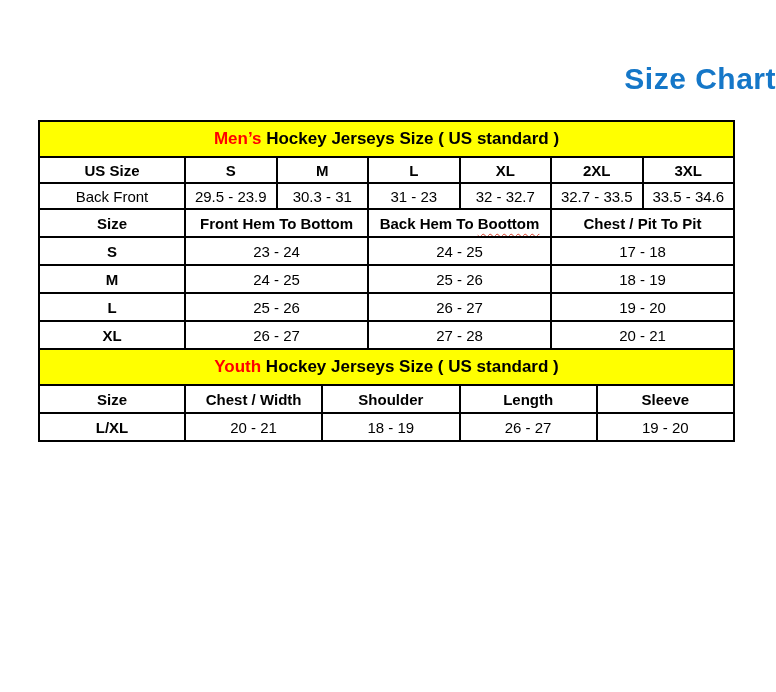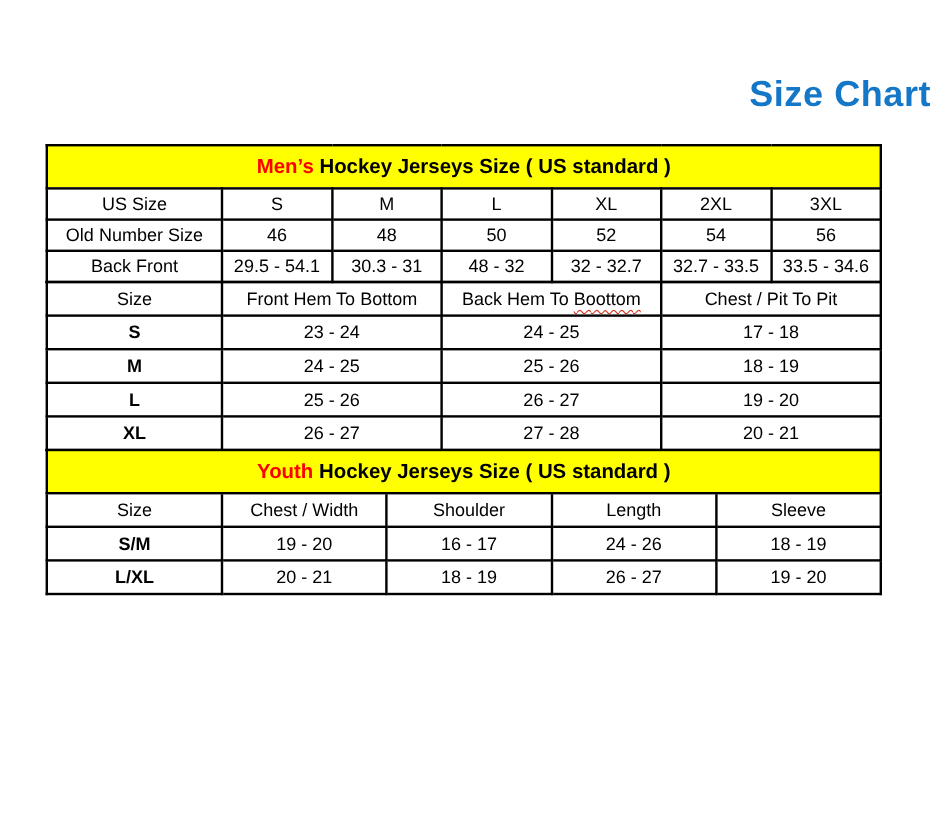--- a/index.html
+++ b/index.html
@@ -39,21 +39,21 @@
     padding: 1px 2px;
     overflow: hidden;
   }
   .banner-row td {
     background: var(--banner-yellow, #FFFF00);
     font-weight: bold;
     font-size: 17px;
     height: 36px;
   }
   .accent { color: var(--accent-red, #FF0000); }
-  .header-row th { font-weight: normal; text-align: center; }
+  .header-row th { font-weight: bold; text-align: center; }
   [data-name="mens-size-table"] th,
   [data-name="mens-size-table"] td.data-cell { height: 26px; }
   [data-name="womens-size-table"] th,
   [data-name="womens-size-table"] td.data-cell,
   [data-name="youth-size-table"] th,
   [data-name="youth-size-table"] td.data-cell { height: 28px; }
   [data-name="womens-size-table"] .row-label,
   [data-name="youth-size-table"] .row-label { font-weight: bold; }
   .squiggle {
     text-decoration: underline;
@@ -86,33 +86,24 @@
           <tr class="header-row" data-name="mens-header-row">
             <th data-name="mens-col-header">US Size</th>
             <th data-name="mens-col-header">S</th>
             <th data-name="mens-col-header">M</th>
             <th data-name="mens-col-header">L</th>
             <th data-name="mens-col-header">XL</th>
             <th data-name="mens-col-header">2XL</th>
             <th data-name="mens-col-header">3XL</th>
           </tr>
           <tr data-name="mens-table-row">
-            <td data-name="row-label-cell" class="row-label data-cell">Old Number Size</td>
-            <td data-name="value-cell" class="data-cell">46</td>
-            <td data-name="value-cell" class="data-cell">48</td>
-            <td data-name="value-cell" class="data-cell">50</td>
-            <td data-name="value-cell" class="data-cell">52</td>
-            <td data-name="value-cell" class="data-cell">54</td>
-            <td data-name="value-cell" class="data-cell">56</td>
-          </tr>
-          <tr data-name="mens-table-row">
             <td data-name="row-label-cell" class="row-label data-cell">Back Front</td>
-            <td data-name="value-cell" class="data-cell">29.5 - 54.1</td>
+            <td data-name="value-cell" class="data-cell">29.5 - 23.9</td>
             <td data-name="value-cell" class="data-cell">30.3 - 31</td>
-            <td data-name="value-cell" class="data-cell">48 - 32</td>
+            <td data-name="value-cell" class="data-cell">31 - 23</td>
             <td data-name="value-cell" class="data-cell">32 - 32.7</td>
             <td data-name="value-cell" class="data-cell">32.7 - 33.5</td>
             <td data-name="value-cell" class="data-cell">33.5 - 34.6</td>
           </tr>
         </tbody>
       </table>
       <table data-name="womens-size-table" class="size-table">
         <colgroup>
           <col style="width: 146px;">
           <col>
@@ -165,27 +156,20 @@
             <td data-name="youth-section-banner" colspan="5"><span data-name="youth-banner-highlight" class="accent">Youth</span><span data-name="youth-banner-text"> Hockey Jerseys Size ( US standard )</span></td>
           </tr>
           <tr class="header-row" data-name="youth-header-row">
             <th data-name="youth-col-header">Size</th>
             <th data-name="youth-col-header">Chest / Width</th>
             <th data-name="youth-col-header">Shoulder</th>
             <th data-name="youth-col-header">Length</th>
             <th data-name="youth-col-header">Sleeve</th>
           </tr>
           <tr data-name="youth-table-row">
-            <td data-name="row-label-cell" class="row-label data-cell">S/M</td>
-            <td data-name="value-cell" class="data-cell">19 - 20</td>
-            <td data-name="value-cell" class="data-cell">16 - 17</td>
-            <td data-name="value-cell" class="data-cell">24 - 26</td>
-            <td data-name="value-cell" class="data-cell">18 - 19</td>
-          </tr>
-          <tr data-name="youth-table-row">
             <td data-name="row-label-cell" class="row-label data-cell">L/XL</td>
             <td data-name="value-cell" class="data-cell">20 - 21</td>
             <td data-name="value-cell" class="data-cell">18 - 19</td>
             <td data-name="value-cell" class="data-cell">26 - 27</td>
             <td data-name="value-cell" class="data-cell">19 - 20</td>
           </tr>
         </tbody>
       </table>
     </div>
 </div>

